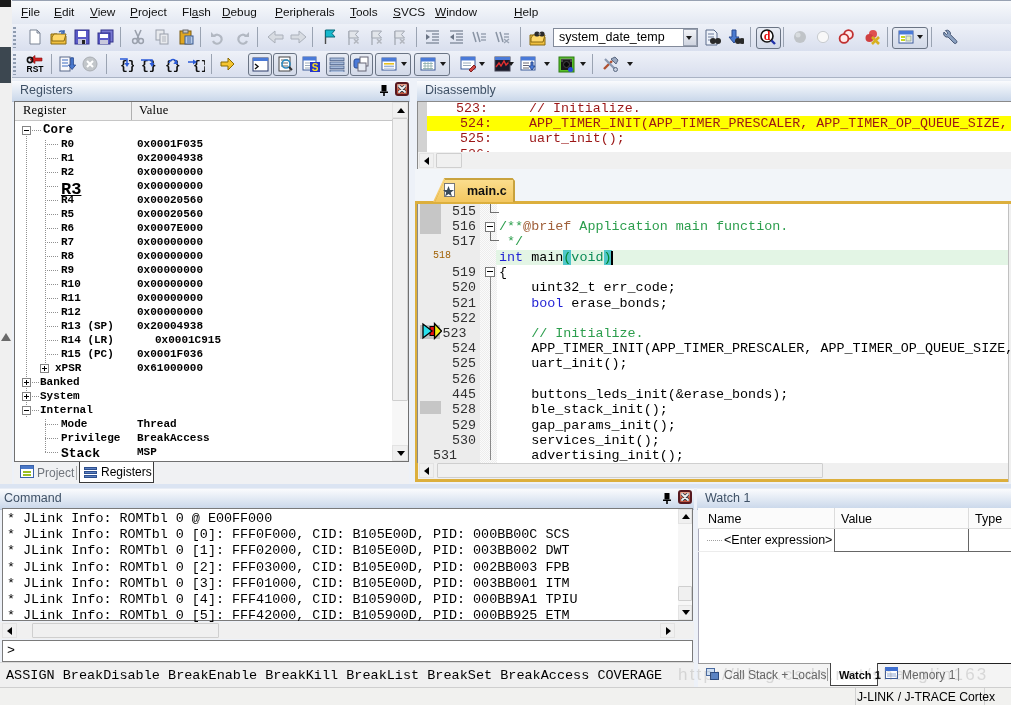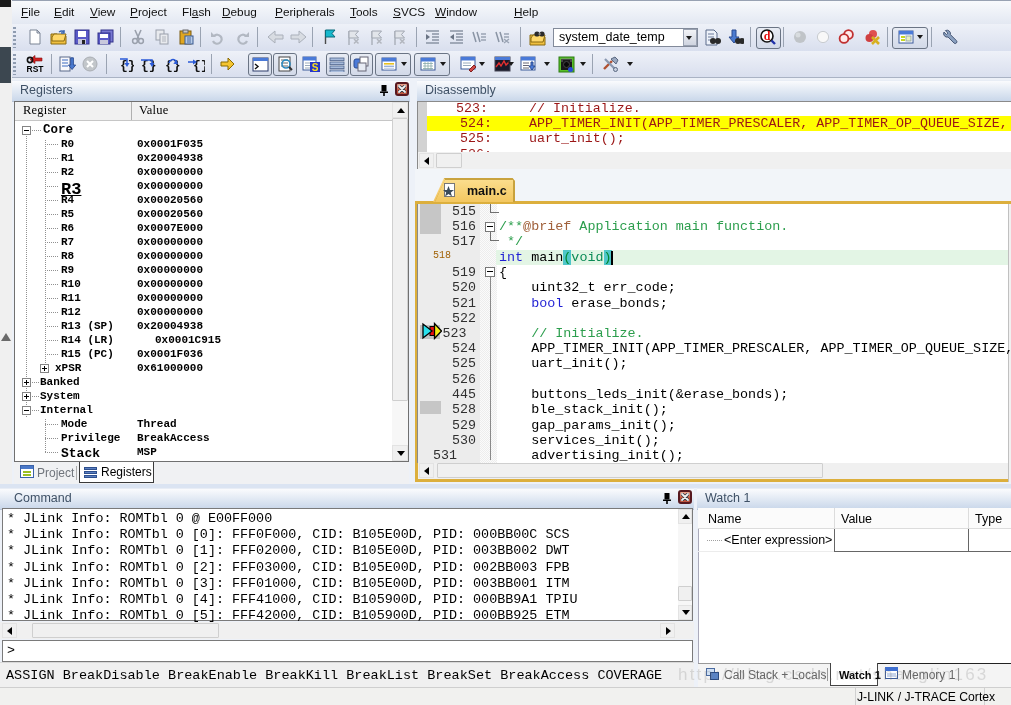--- a/index.html
+++ b/index.html
@@ -560,21 +560,21 @@
 <polygon points="1,2 1,16 10,9" fill="#2ae0ec" stroke="#000" stroke-width="1.3"></polygon>
 <polygon points="12.5,1.5 12.5,16.5 19.5,9" fill="#f4ea10" stroke="#000" stroke-width="1.3"></polygon>
 </svg>
       <div class="abs" style="left:418px;top:463px;width:590px;height:16px;background:#f0f0f0;"></div>
       <div class="sbtn" style="left:419px;top:463px;width:15px;height:15px;"></div>
       <div class="arr" style="left:424px;top:467px;border-top:4px solid transparent;border-bottom:4px solid transparent;border-right:5px solid #000;"></div>
       <div class="sb-thumb" style="left:437px;top:463px;width:386px;height:15px;"></div>
     </div>
 
 <div class="ptitle" style="left:0;top:488px;width:694px;">
-  <span style="margin-left:14px;">Command</span>
+  <span style="margin-left:4px;">Command</span>
 </div>
 <div id="cmdpin">
       <svg class="abs" style="left:663px;top:493px;" width="8" height="11" viewBox="0 0 8 11">
 <rect x="1.5" y="0" width="5" height="6.5" fill="#000"></rect>
 <rect x="0" y="6.5" width="8" height="1.5" fill="#000"></rect>
 <rect x="3.2" y="8" width="1.6" height="3" fill="#000"></rect>
 </svg>
       <div class="abs" style="left:678px;top:490px;width:14px;height:14px;background:linear-gradient(#e8a48e,#b84a34 70%,#c05a42);border:2px solid #57191f;border-radius:3px;box-sizing:border-box;"></div>
 <svg class="abs" style="left:681px;top:493px;" width="8" height="8" viewBox="0 0 8 8">
 <path d="M1 1 L7 7 M7 1 L1 7" stroke="#26343f" stroke-width="3.2" stroke-linecap="round"></path>

